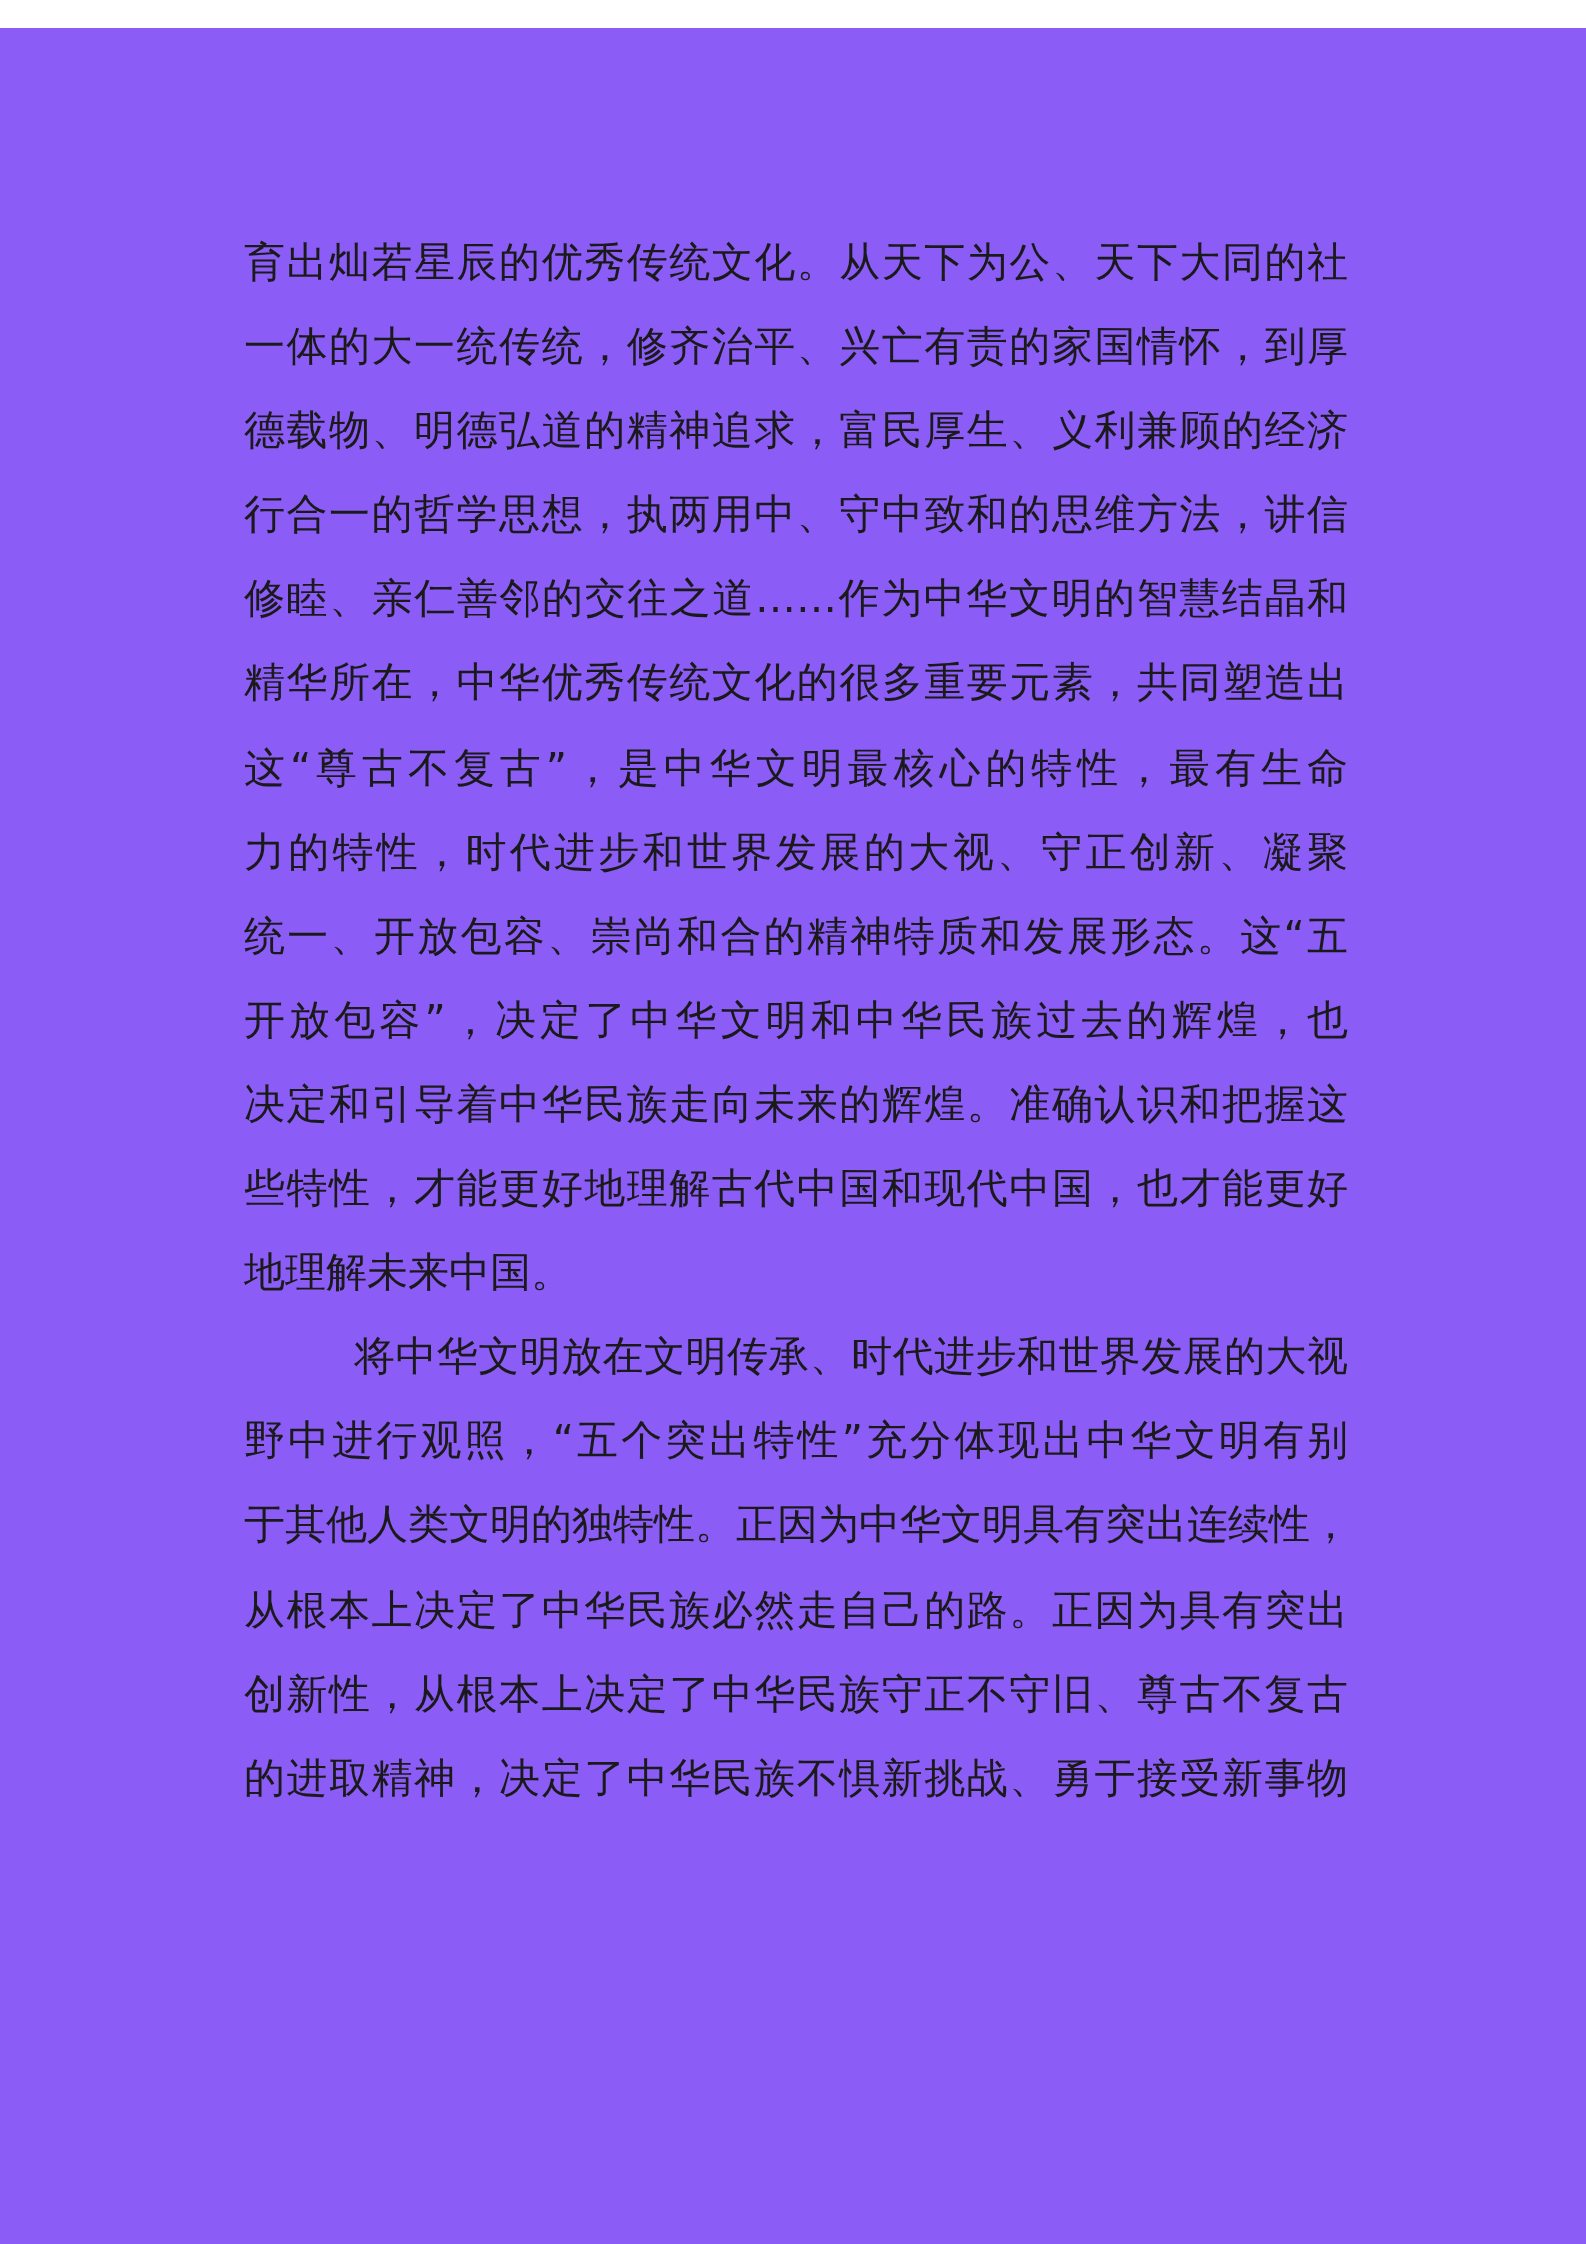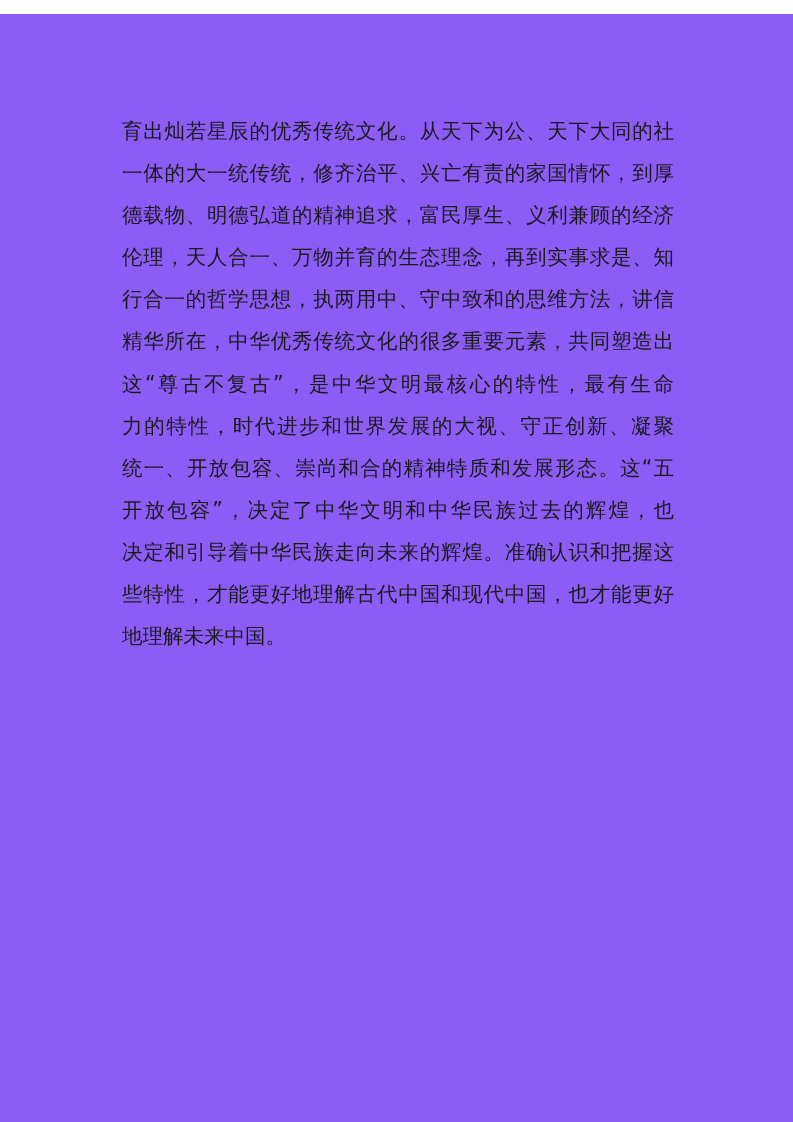--- a/index.html
+++ b/index.html
@@ -49,27 +49,35 @@
 </head>
 <body>
 
 <div class="page">
   <div class="text-body">
 
     <div class="paragraph">
       <span class="line">育出灿若星辰的优秀传统文化。从天下为公、天下大同的社</span>
       <span class="line">一体的大一统传统，修齐治平、兴亡有责的家国情怀，到厚</span>
       <span class="line">德载物、明德弘道的精神追求，富民厚生、义利兼顾的经济</span>
-      <span class="line">伦理，天人合一、万物并育的生态理念，再到实事求是、知</span>
       <span class="line">行合一的哲学思想，执两用中、守中致和的思维方法，讲信</span>
+      <span class="line">修睦、亲仁善邻的交往之道……作为中华文明的智慧结晶和</span>
       <span class="line">精华所在，中华优秀传统文化的很多重要元素，共同塑造出</span>
       <span class="line">这“尊古不复古”，是中华文明最核心的特性，最有生命</span>
       <span class="line">力的特性，时代进步和世界发展的大视、守正创新、凝聚</span>
       <span class="line">统一、开放包容、崇尚和合的精神特质和发展形态。这“五</span>
       <span class="line">开放包容”，决定了中华文明和中华民族过去的辉煌，也</span>
       <span class="line">决定和引导着中华民族走向未来的辉煌。准确认识和把握这</span>
       <span class="line">些特性，才能更好地理解古代中国和现代中国，也才能更好</span>
       <span class="line last">地理解未来中国。</span>
     </div>
 
+    <div class="paragraph">
+      <span class="line indent">将中华文明放在文明传承、时代进步和世界发展的大视</span>
+      <span class="line">野中进行观照，“五个突出特性”充分体现出中华文明有别</span>
+      <span class="line">于其他人类文明的独特性。正因为中华文明具有突出连续性，</span>
+      <span class="line">从根本上决定了中华民族必然走自己的路。正因为具有突出</span>
+      <span class="line">创新性，从根本上决定了中华民族守正不守旧、尊古不复古</span>
+      <span class="line">的进取精神，决定了中华民族不惧新挑战、勇于接受新事物</span>
+    </div>
 
   </div>
 </div>
 
 </body></html>

